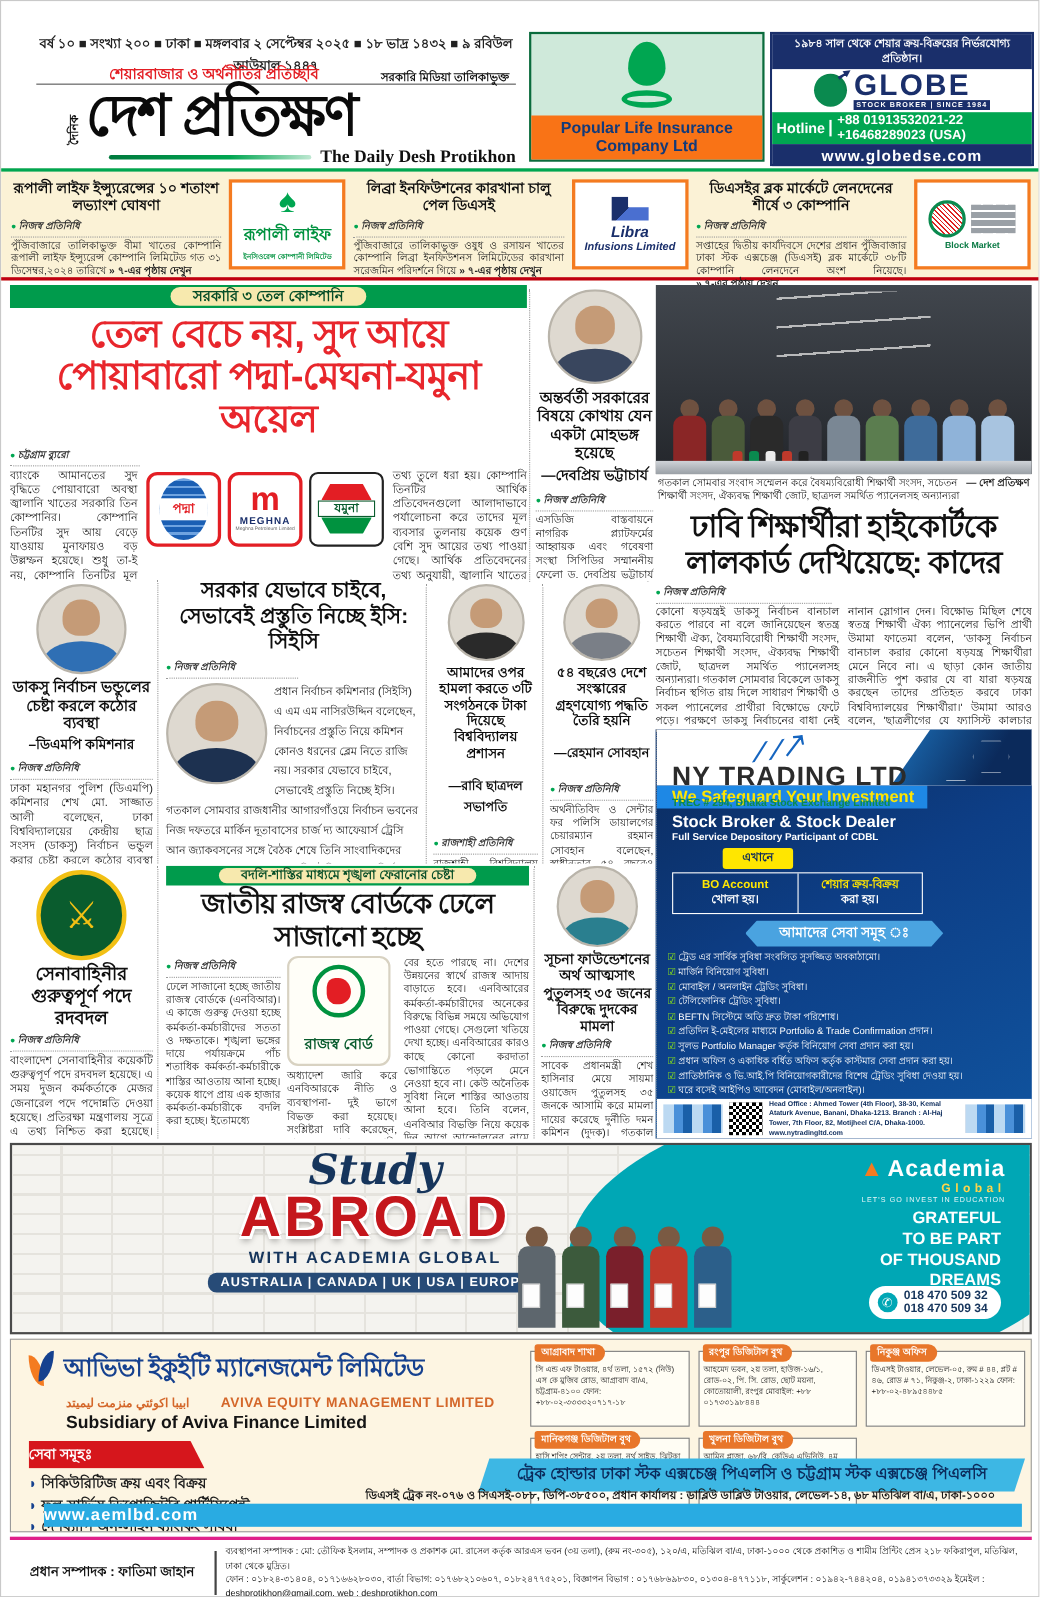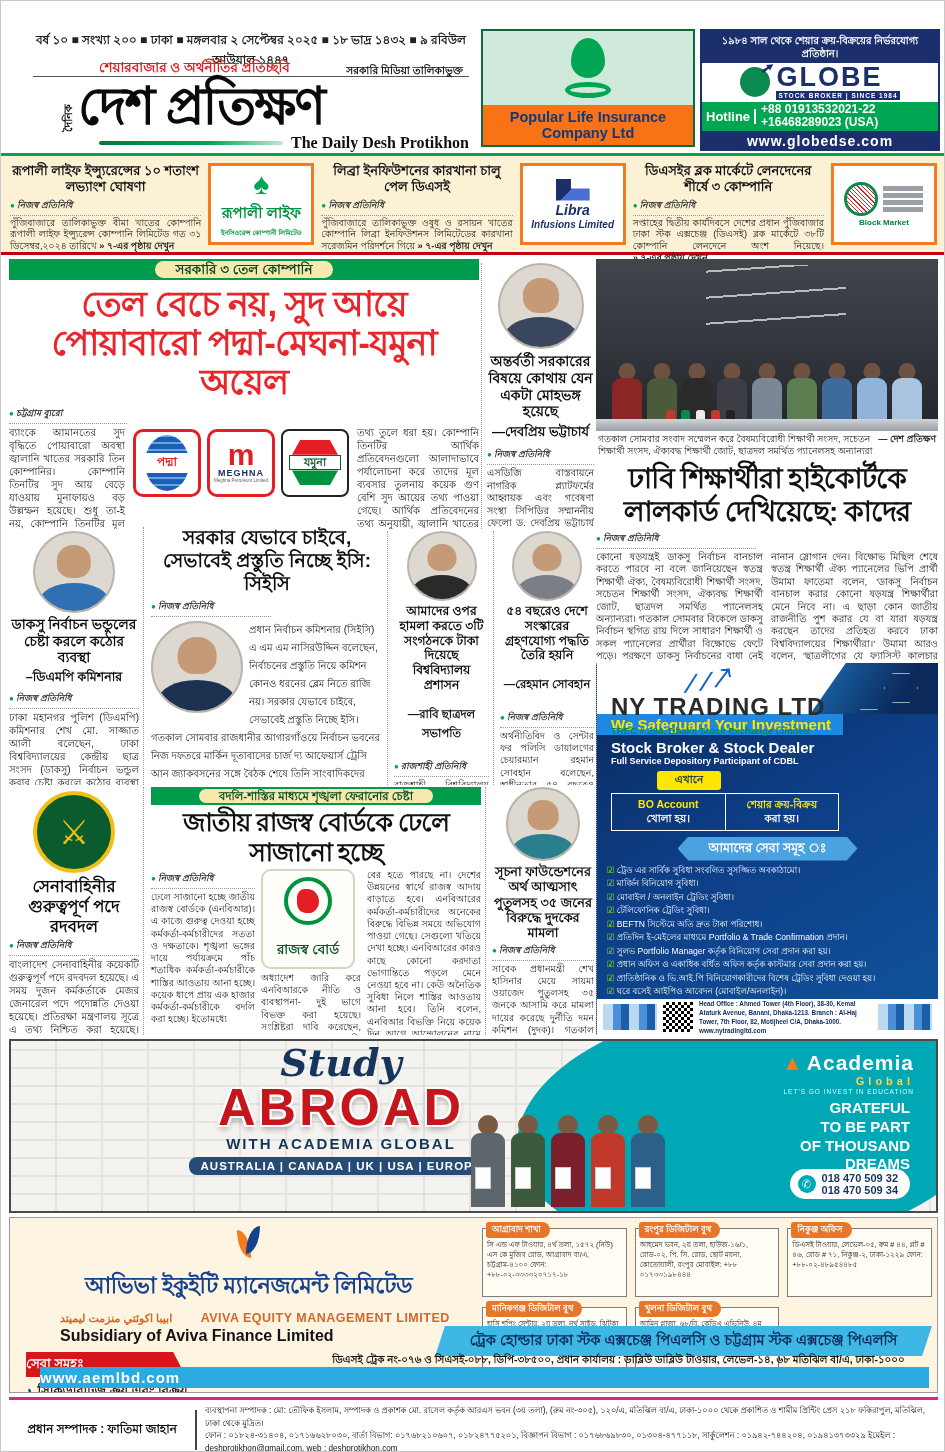--- a/index.html
+++ b/index.html
@@ -195,21 +195,21 @@
   .st-brand-g { color:#ffd54a; font-weight:bold; font-size:11px; letter-spacing:4px; display:block; }
   .st-brand-t { color:#e6f7f8; font-size:6.5px; letter-spacing:1px; display:block; margin-top:1px; }
   .st-slogan { position:absolute; right:26px; top:58px; text-align:right; color:#fff; font-weight:900; font-size:15px; line-height:1.25; white-space:pre-line; z-index:2; }
   .st-phone { position:absolute; right:26px; bottom:12px; background:#fff; border-radius:16px; padding:3px 12px 3px 32px; z-index:2; }
   .st-phone::before { content:"✆"; position:absolute; left:8px; top:50%; transform:translateY(-50%); width:18px; height:18px; border-radius:50%; background:#00a7b5; color:#fff; font-size:12px; text-align:center; line-height:18px; }
   .st-phone span { display:block; color:#16355c; font-weight:900; font-size:11px; }
 
   
   .aviva { position:absolute; top:1216px; left:8px; width:929px; height:176px; border:1px solid #9a9a9a; background:#fdf5e2; overflow:hidden; }
   .av-left { position:absolute; left:16px; top:8px; width:445px; }
-  .av-t-row { display:flex; align-items:center; gap:8px;flex-direction:column; }
+  .av-t-row { display:flex; align-items:center; gap:8px; }
   .av-drop { width:24px; height:34px; position:relative; flex:0 0 auto; }
   .av-drop::before { content:""; position:absolute; left:0; top:4px; width:14px; height:28px; background:#f47b20; border-radius:0 100% 0 100%; }
   .av-drop::after { content:""; position:absolute; left:9px; top:0; width:14px; height:28px; background:#16418f; border-radius:100% 0 100% 0; }
   .av-title { font-size:22.5px; font-weight:900; color:#16418f; letter-spacing:-0.5px; }
   .av-line2 { margin-top:2px; padding-left:34px; }
   .av-ar { color:#d4672a; font-weight:bold; font-size:11px; }
   .av-en { color:#d4672a; font-weight:900; font-size:12.5px; letter-spacing:.5px;margin-left:24px; }
   .av-sub { padding-left:34px; font-size:16px; font-weight:900; color:#141414; margin-top:1px; }
   .av-ribbon { margin-top:7px; width:160px; background:#d6161c; color:#fff; font-weight:900; font-size:13px; padding:2px 0; clip-path:polygon(0 0,92% 0,100% 100%,0 100%); }
   .av-list { margin-top:4px; }

